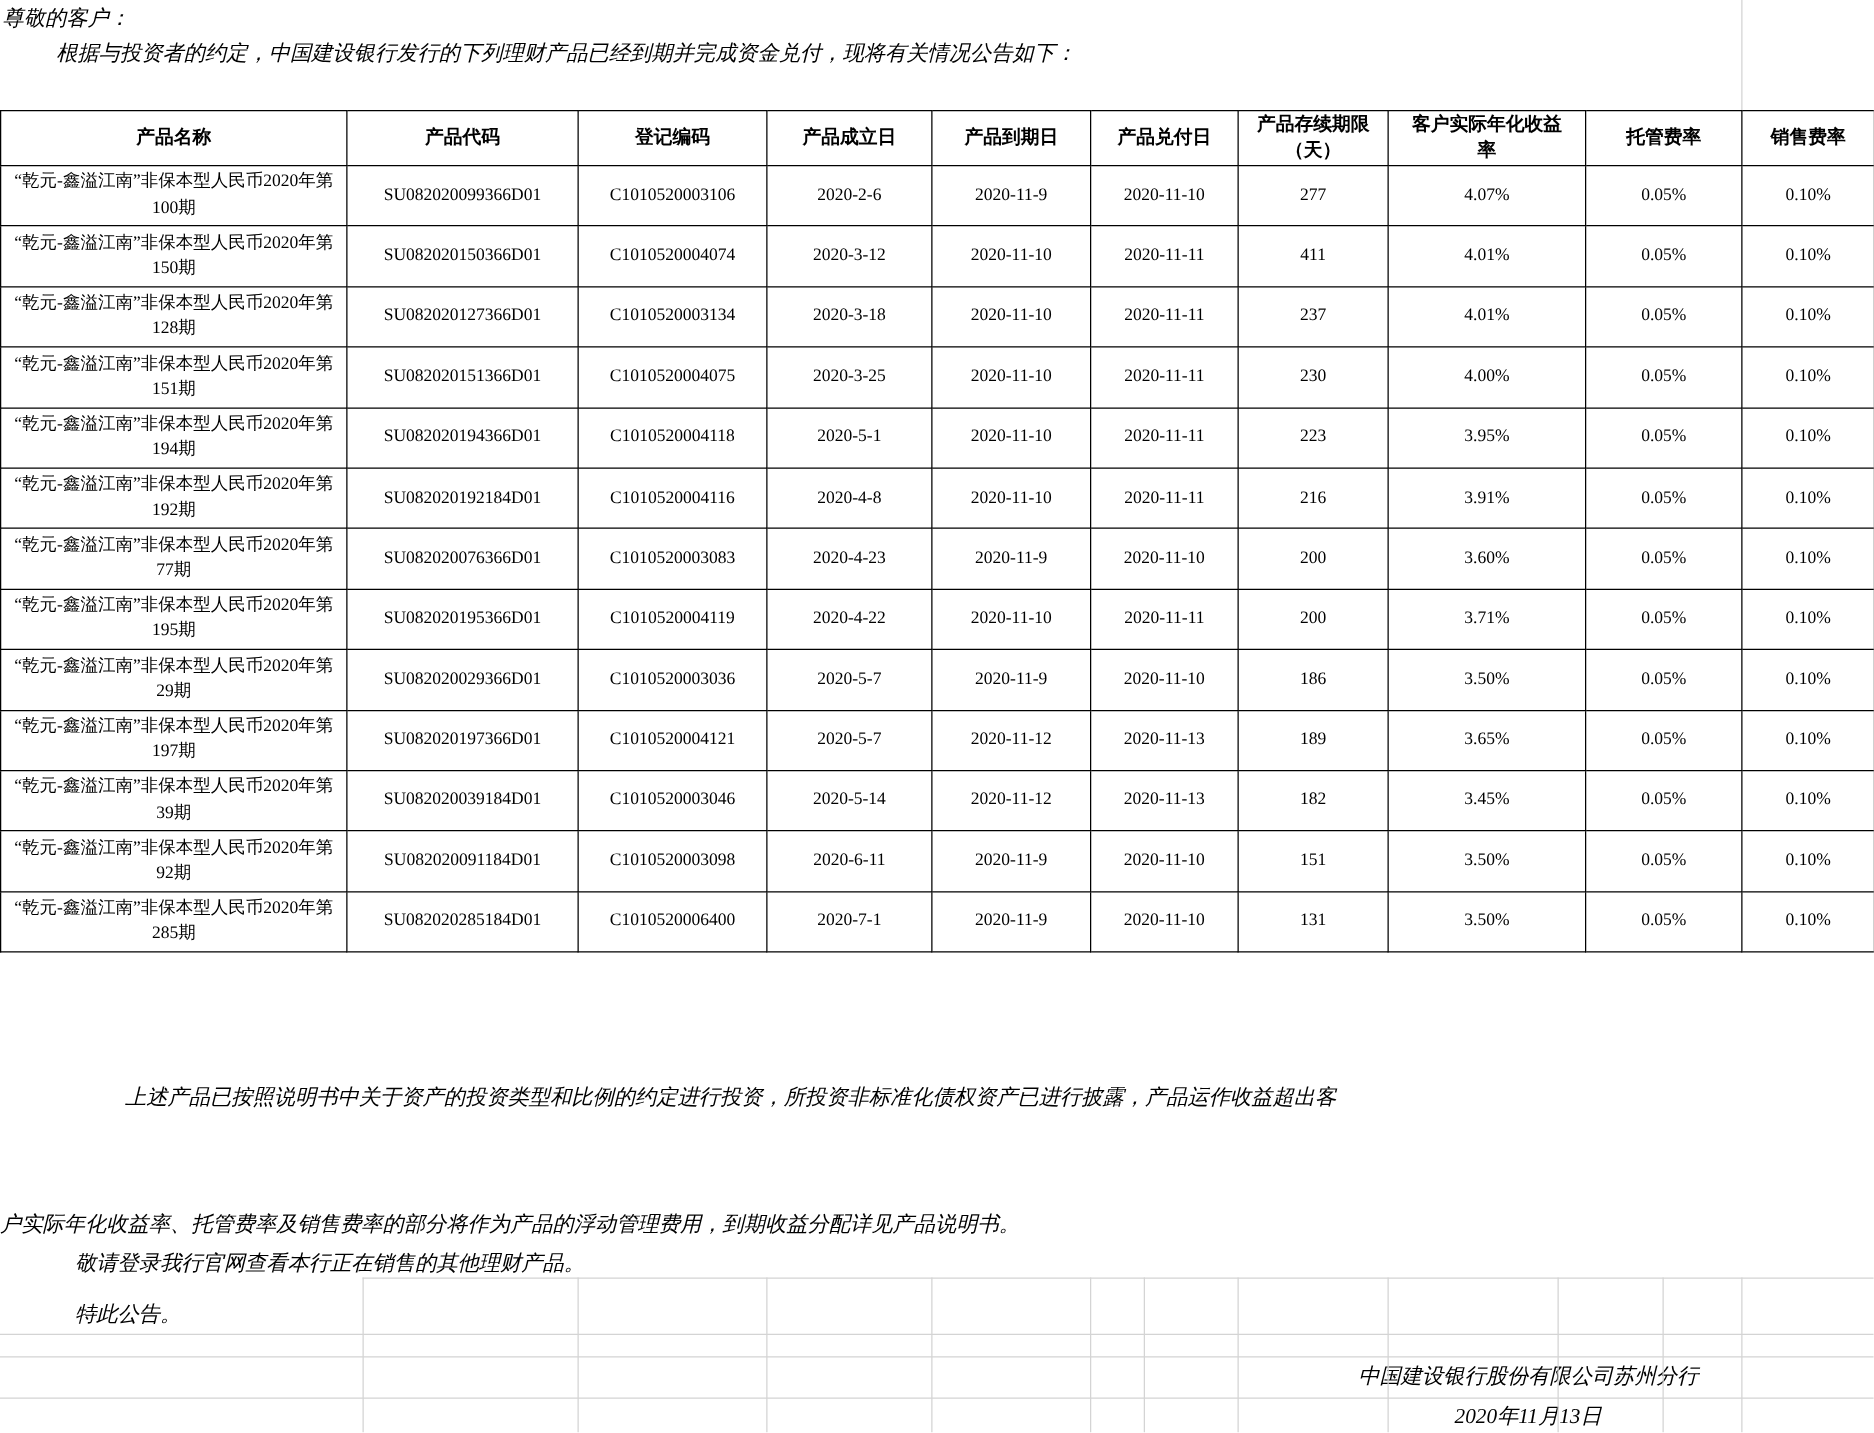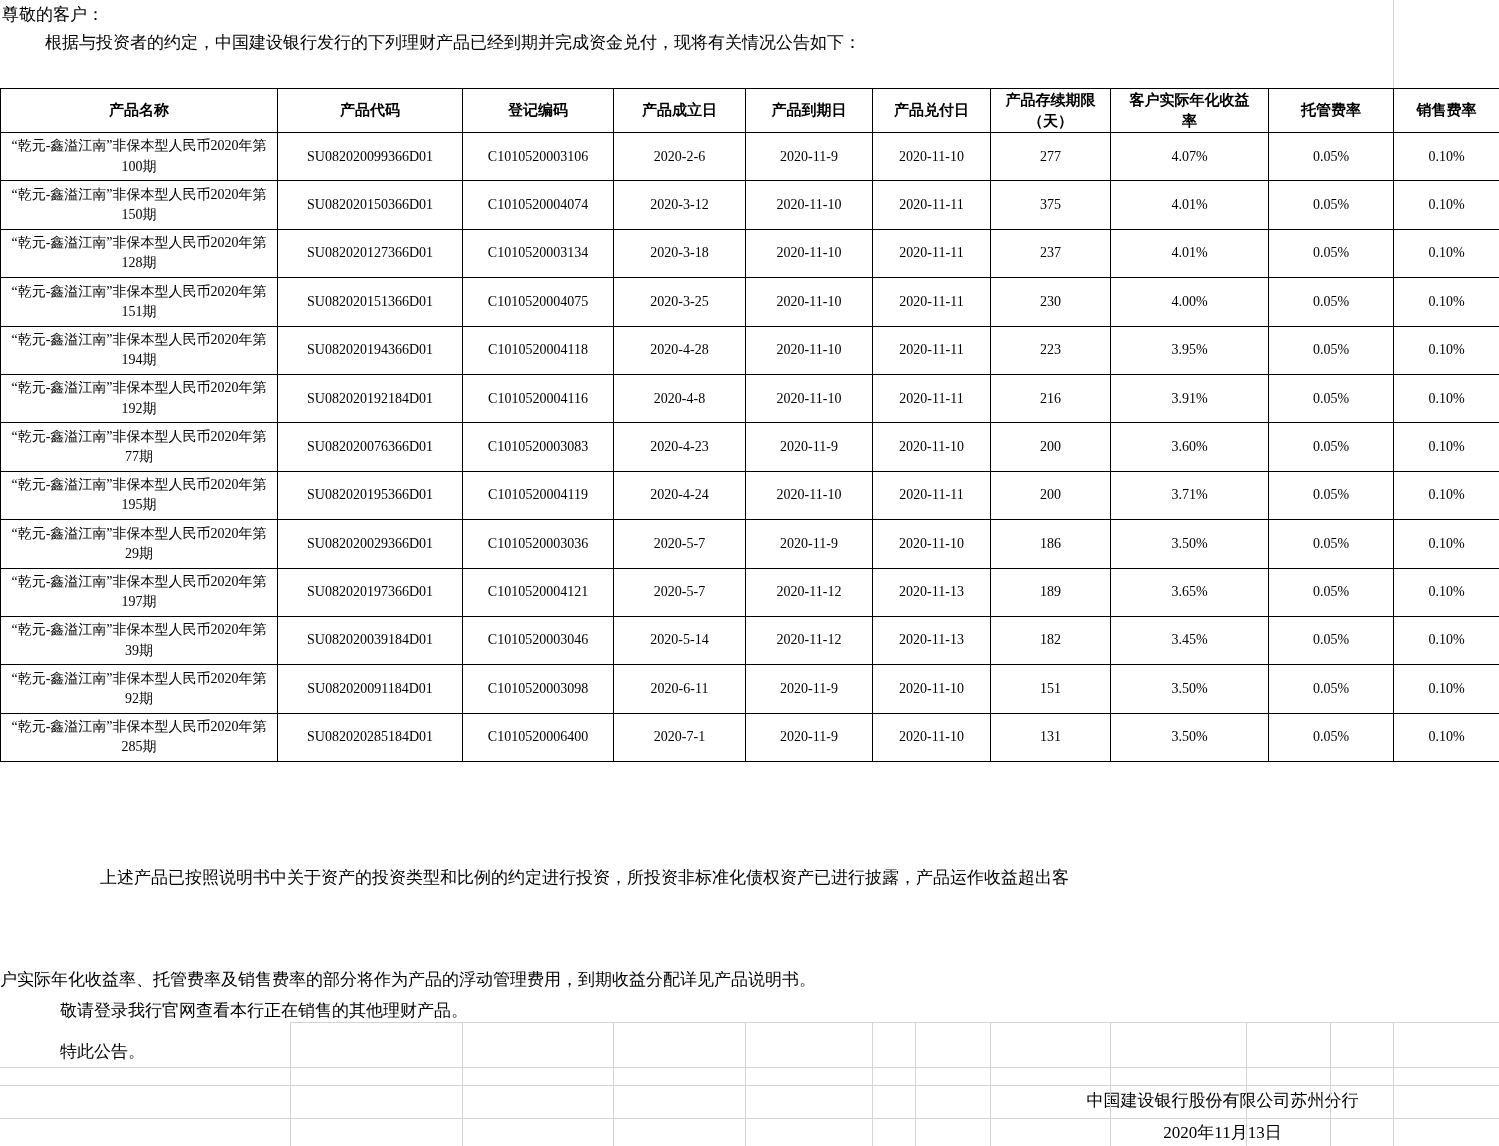--- a/index.html
+++ b/index.html
@@ -2,21 +2,21 @@
 <html><head>
 <meta charset="utf-8">
 <style>
   html, body { margin:0; padding:0; }
   body {
     width:1499px; height:1146px;
     background:#ffffff; color:#000000;
     font-family:"Liberation Serif","DejaVu Serif",serif;
     position:relative; overflow:hidden;
   }
-  .abs { position:absolute; margin:0; }
+  .abs { position:absolute; margin:0;font-style:italic; }
   .greeting { top:3px; left:2px; font-size:17px; }
   .intro    { top:31px; left:2px; font-size:17px; text-indent:43px; width:1400px; }
 
   table.products {
     position:absolute; top:88px; left:0;
     width:1499px; border-collapse:collapse; table-layout:fixed;padding-left:47px;
   }
   table.products th, table.products td {
     border:1px solid #000;
     text-align:center; vertical-align:middle;
@@ -89,21 +89,21 @@
         <td>0.05%</td>
         <td>0.10%</td>
       </tr>
       <tr>
         <td>“乾元-鑫溢江南”非保本型人民币2020年第150期</td>
         <td>SU082020150366D01</td>
         <td>C1010520004074</td>
         <td class="dot-h">2020-3-12</td>
         <td class="dot-h">2020-11-10</td>
         <td class="dot-h">2020-11-11</td>
-        <td>375</td>
+        <td>411</td>
         <td>4.01%</td>
         <td>0.05%</td>
         <td>0.10%</td>
       </tr>
       <tr>
         <td>“乾元-鑫溢江南”非保本型人民币2020年第128期</td>
         <td>SU082020127366D01</td>
         <td>C1010520003134</td>
         <td class="dot-h">2020-3-18</td>
         <td class="dot-h">2020-11-10</td>
@@ -122,21 +122,21 @@
         <td class="dot-h">2020-11-11</td>
         <td>230</td>
         <td>4.00%</td>
         <td>0.05%</td>
         <td>0.10%</td>
       </tr>
       <tr>
         <td>“乾元-鑫溢江南”非保本型人民币2020年第194期</td>
         <td>SU082020194366D01</td>
         <td>C1010520004118</td>
-        <td class="dot-h">2020-4-28</td>
+        <td class="dot-h">2020-5-1</td>
         <td class="dot-h">2020-11-10</td>
         <td class="dot-h">2020-11-11</td>
         <td>223</td>
         <td>3.95%</td>
         <td>0.05%</td>
         <td>0.10%</td>
       </tr>
       <tr>
         <td>“乾元-鑫溢江南”非保本型人民币2020年第192期</td>
         <td>SU082020192184D01</td>
@@ -158,21 +158,21 @@
         <td class="dot-h">2020-11-10</td>
         <td>200</td>
         <td>3.60%</td>
         <td>0.05%</td>
         <td>0.10%</td>
       </tr>
       <tr>
         <td>“乾元-鑫溢江南”非保本型人民币2020年第195期</td>
         <td>SU082020195366D01</td>
         <td>C1010520004119</td>
-        <td class="dot-h">2020-4-24</td>
+        <td class="dot-h">2020-4-22</td>
         <td class="dot-h">2020-11-10</td>
         <td class="dot-h">2020-11-11</td>
         <td>200</td>
         <td>3.71%</td>
         <td>0.05%</td>
         <td>0.10%</td>
       </tr>
       <tr>
         <td>“乾元-鑫溢江南”非保本型人民币2020年第29期</td>
         <td>SU082020029366D01</td>

